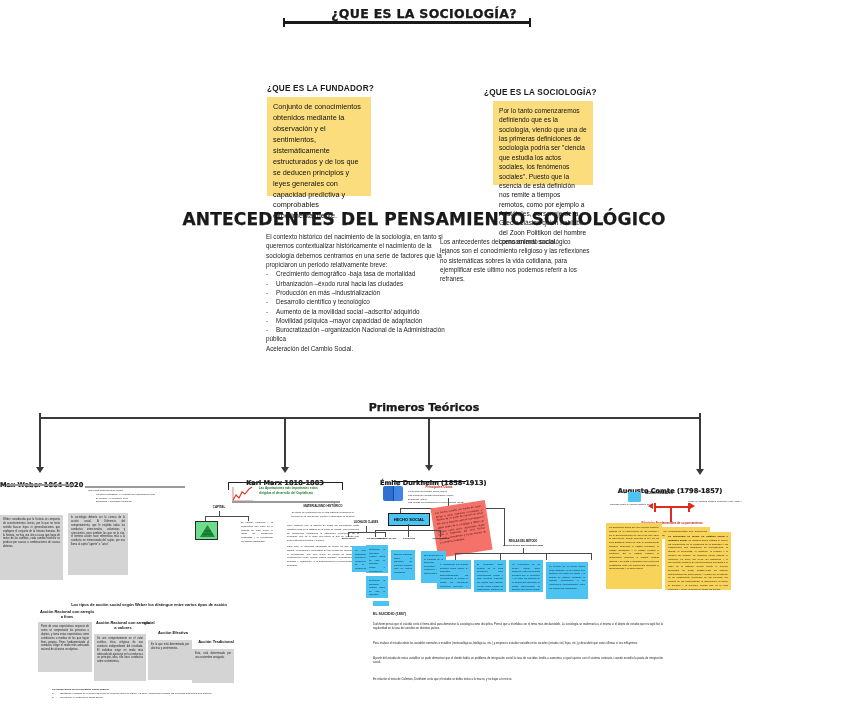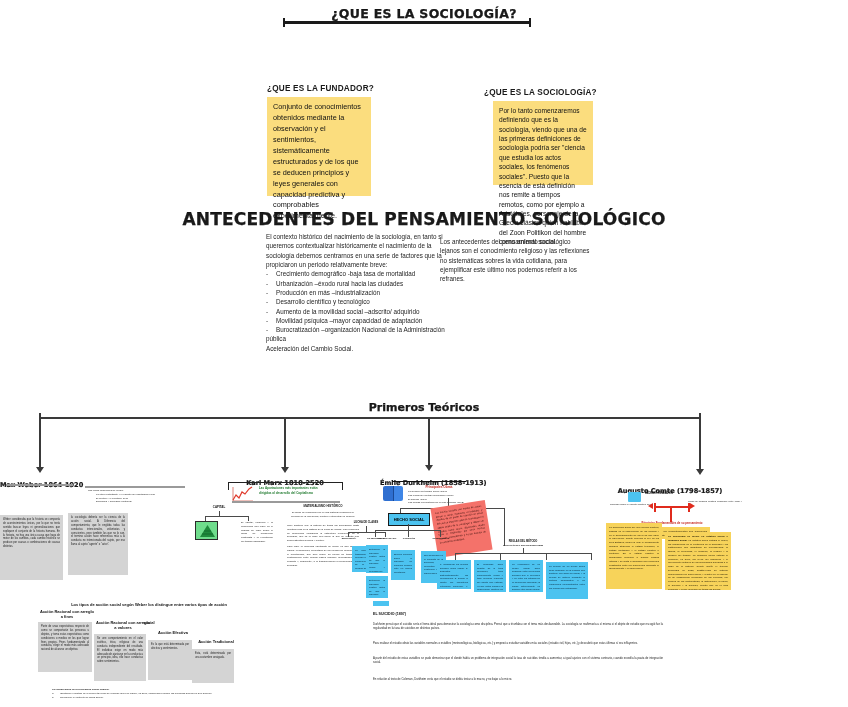--- a/index.html
+++ b/index.html
@@ -118,21 +118,21 @@
 <div class="abs arrowdown" style="left:425px;top:465px;"></div>
 <div class="abs vline" style="left:699px;top:417px;height:54px;"></div>
 <div class="abs arrowdown" style="left:696px;top:469px;"></div>
 
 <div class="abs" style="left:0;top:473px;width:78px;text-align:center;">
   <span class="theorist-name">Max Weber 1864-1920</span>
 </div>
 <div class="abs underrule" style="left:6px;top:484px;width:67px;"></div>
 
 <div class="abs" style="left:242px;top:471px;width:86px;text-align:center;">
-  <span class="theorist-name">Karl Marx 1818-2520</span>
+  <span class="theorist-name">Karl Marx 1818-1883</span>
 </div>
 
 <div class="abs" style="left:380px;top:471px;width:98px;text-align:center;">
   <span class="theorist-name">Émile Durkheim (1858-1913)</span>
 </div>
 <div class="abs" style="left:392px;top:481px;width:74px;height:1px;background:#111;"></div>
 
 <div class="abs" style="left:611px;top:479px;width:118px;text-align:center;">
   <span class="theorist-name">Augusto Comte (1798-1857)</span>
 </div>

